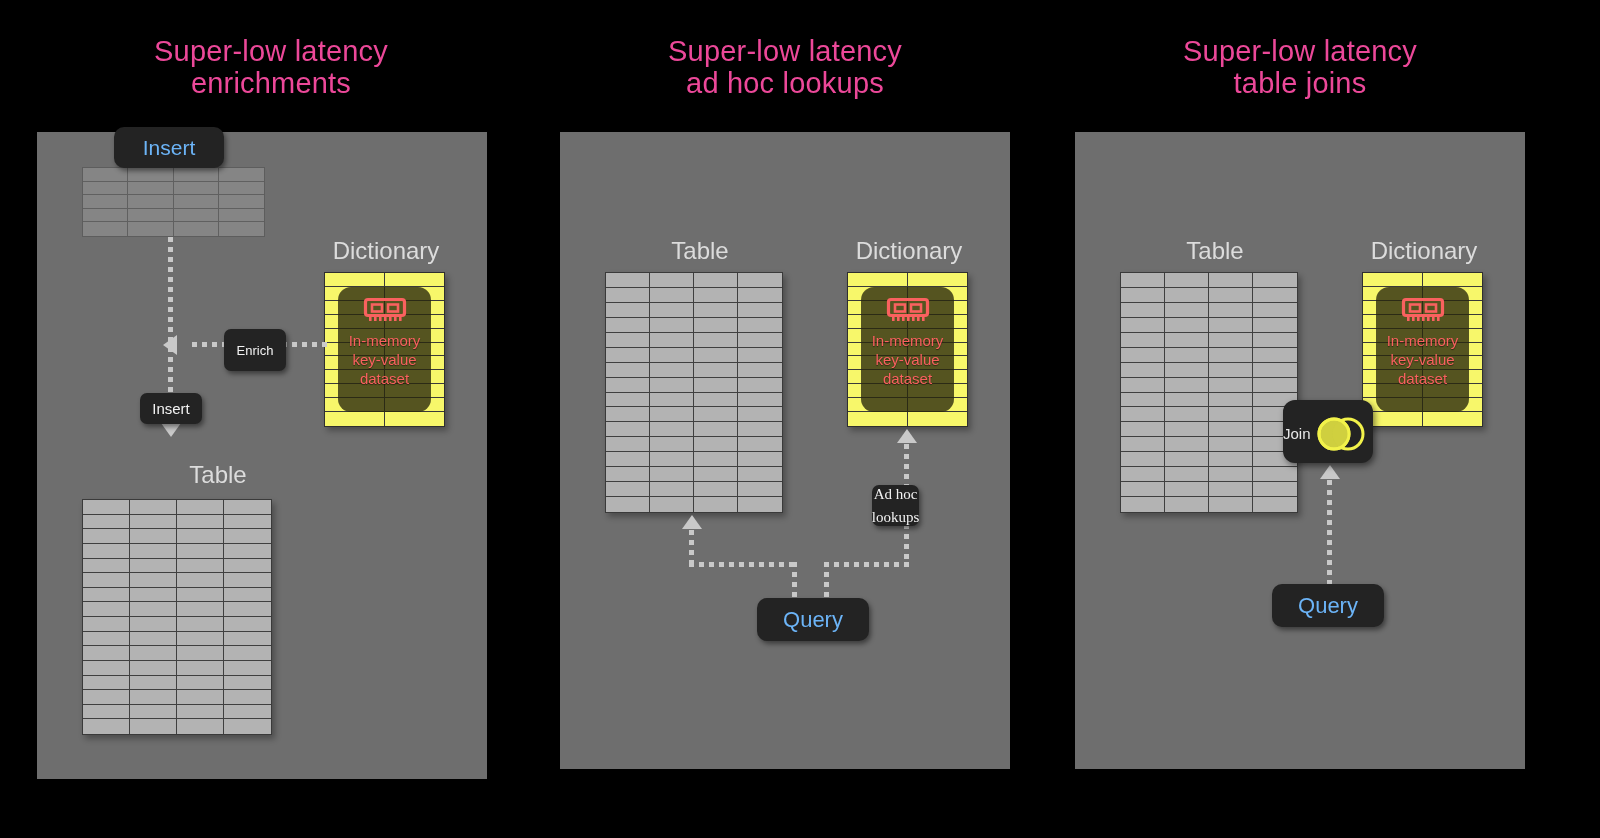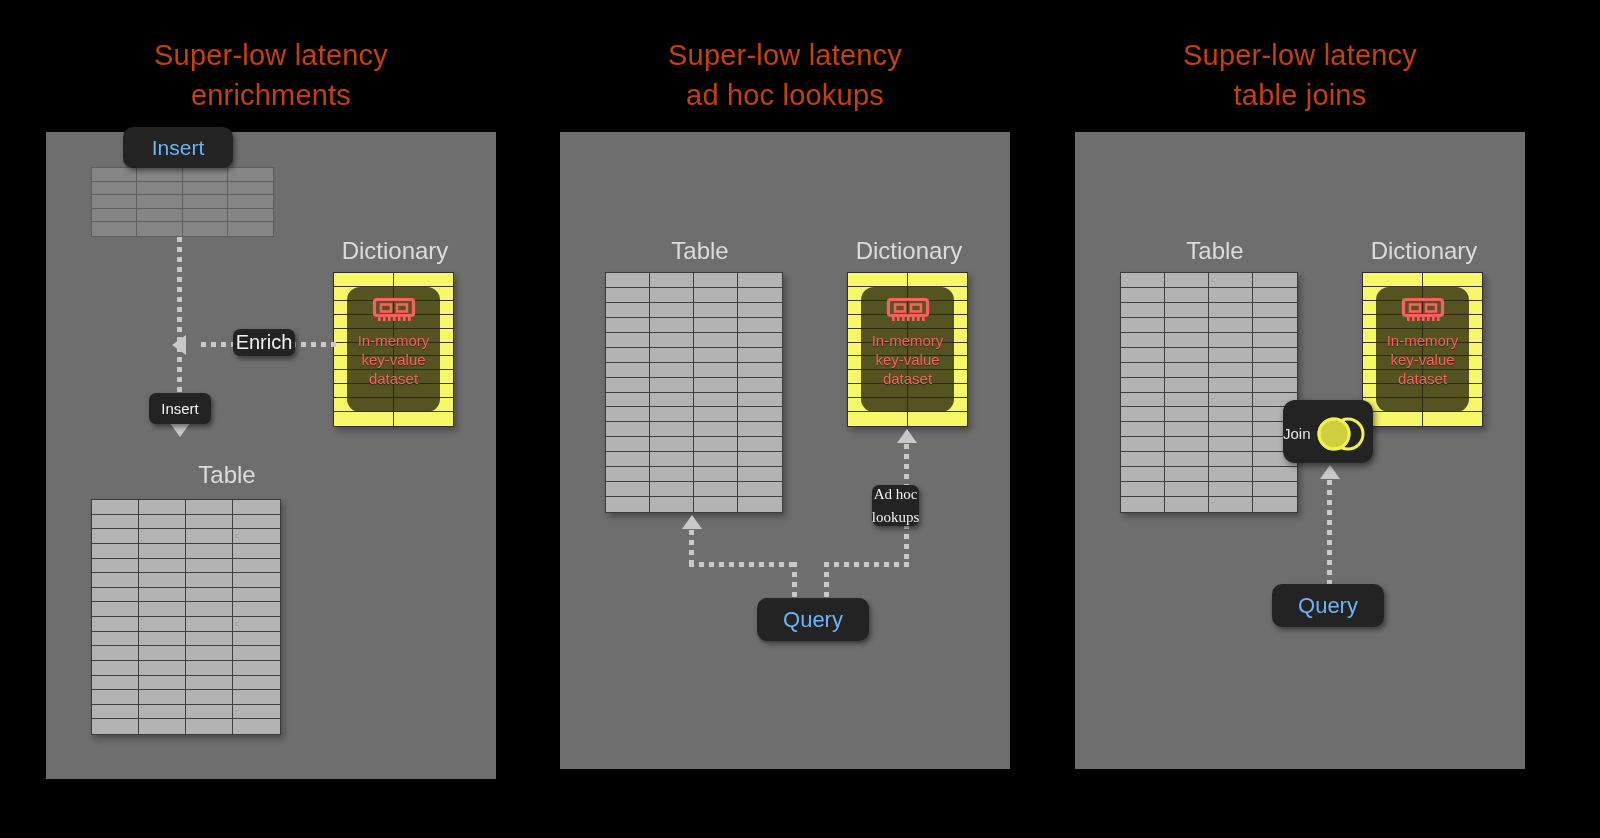--- a/index.html
+++ b/index.html
@@ -19,23 +19,23 @@
   
   .panel {
     position: absolute;
     background: #6e6e6e;
     box-sizing: border-box;
   }
   .panel-title {
     position: absolute;
     width: 100%;
     text-align: center;
-    color: #c2410c;
+    color: #ec4899;
     font-size: 29px;
-    line-height: 40px;
+    line-height: 32px;
     white-space: pre-line;
     letter-spacing: 0.2px;
   }
 
   
   .obj-label {
     position: absolute;
     color: #dcdcdc;
     font-size: 24px;
     line-height: 26px;
@@ -178,21 +178,21 @@
     border-bottom: 10px solid transparent;
     border-right: 14px solid #c9c9c9;
   }
 </style>
 </head>
 <body>
 
 <div class="panel-title" style="left:46px; top:35px; width:450px;">Super-low latency
 enrichments</div>
 
-<div class="panel" style="left:46px; top:132px; width:450px; height:647px;padding-left:16px;">
+<div class="panel" style="left:37px; top:132px; width:450px; height:647px;padding-left:16px;">
 
   <div class="gtable ghost" id="p1-block" style="left: 45px; top: 35px; width: 183px; height: 70px; grid-template-columns: repeat(4, 1fr); grid-template-rows: repeat(5, 1fr);">
       <div class="cell"></div>
       <div class="cell"></div>
       <div class="cell"></div>
       <div class="cell lastcol"></div>
       <div class="cell"></div>
       <div class="cell"></div>
       <div class="cell"></div>
       <div class="cell lastcol"></div>
@@ -213,21 +213,21 @@
   <div class="chip blue" style="left:77px; top:-5px; width:110px; height:41px; font-size:21px;">Insert</div>
 
 
   <div class="dot-v" style="left:131px; top:105px; width:5px; height:196px;"></div>
   <div class="dot-v" style="left:131px; top:155px; width:5px; height:130px;"></div>
   <div class="arrow down" style="left:124px; top:291px;"></div>
 
   <div class="dot-h" style="left:155px; top:210px; width:140px; height:5px;"></div>
   <div class="arrow left" style="left:126px; top:203px;"></div>
 
-  <div class="chip small" style="left:187px; top:197px; width:62px; height:27px; font-size:20px;">Enrich</div>
+  <div class="chip small" style="left:187px; top:197px; width:62px; height:42px; font-size:13px;">Enrich</div>
 
   <div class="chip small" style="left:103px; top:261px; width:62px; height:31px; font-size:15px;">Insert</div>
 
   <div class="obj-label" style="left:287px; top:106px; width:124px;">Dictionary</div>
   <div class="dict" id="p1-dict" style="left: 287px; top: 140px; width: 121px; height: 155px; grid-template-columns: repeat(2, 1fr); grid-template-rows: repeat(11, 1fr);">
       <div class="cell"></div>
       <div class="cell lastcol"></div>
       <div class="cell"></div>
       <div class="cell lastcol"></div>
       <div class="cell"></div>

